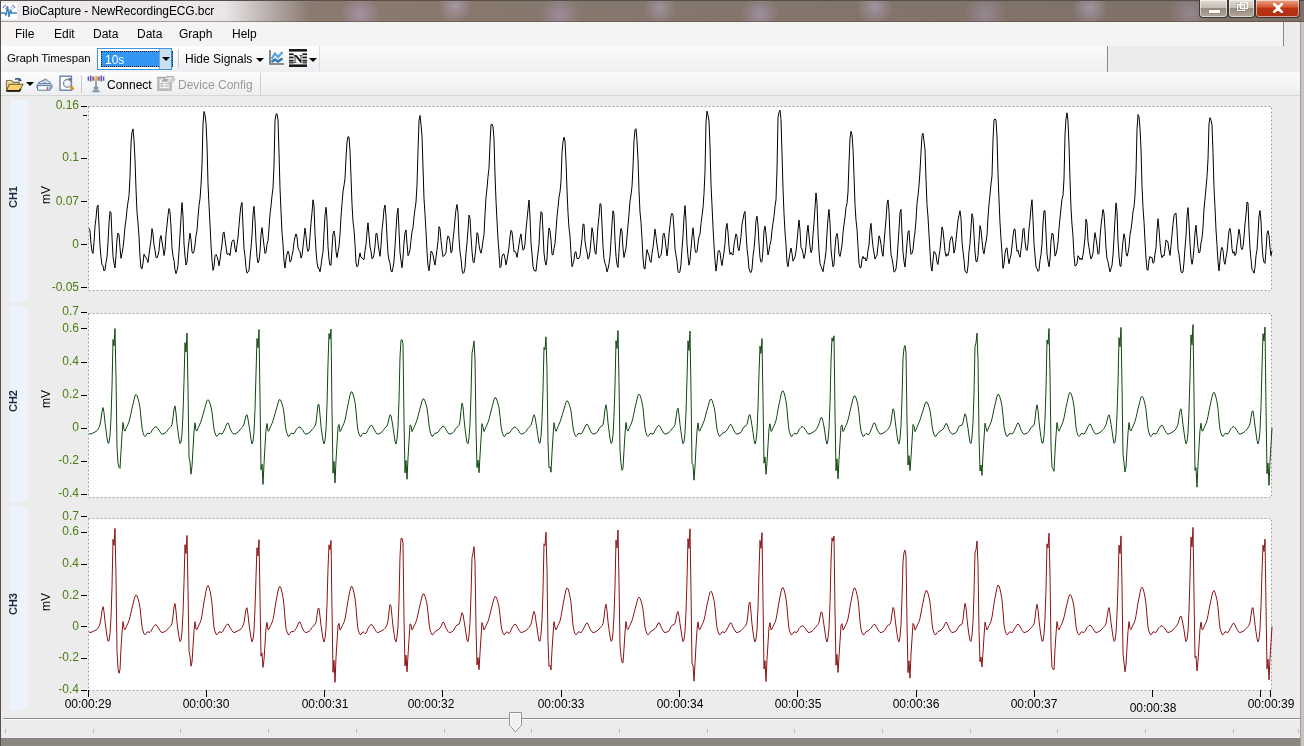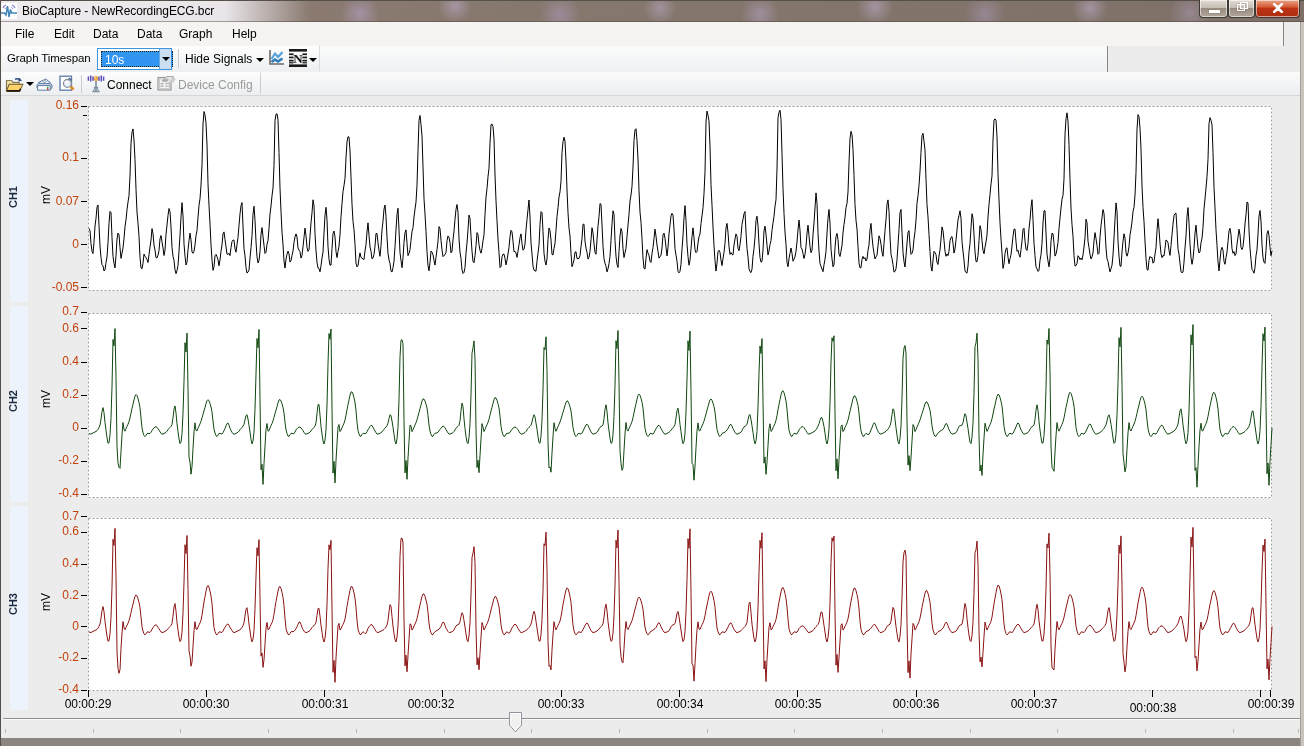--- a/index.html
+++ b/index.html
@@ -43,21 +43,21 @@
 #combotxt{position:absolute;left:3px;top:1px;font-size:12px;color:#fff}
 #combobtn{position:absolute;right:0;top:0;width:12px;height:20px;background:#cbdff2;border-left:1px solid #6aaae4}
 .darr{width:0;height:0;border-left:4px solid transparent;border-right:4px solid transparent;border-top:4px solid #000;position:absolute}
 
 #charts{position:absolute;left:0;top:96px;width:1304px;height:650px;background:#ececec;border-left:1px solid #8a857e;border-right:1px solid #b5b1aa}
 .band{position:absolute;left:9px;width:18px;background:#edf3fa}
 .bandlbl{position:absolute;font-size:11px;font-weight:bold;color:#1c2a40;transform:rotate(-90deg);transform-origin:center}
 .mv{position:absolute;font-size:12px;color:#000;transform:rotate(-90deg);transform-origin:center}
 .plot{position:absolute;left:88px;width:1184px;background:#fff}
 .tk{position:absolute;height:1px;background:#000}
-.tl{position:absolute;font-size:12px;color:#c2410c;text-align:right;width:40px}
+.tl{position:absolute;font-size:12px;color:#4d7c0f;text-align:right;width:40px}
 .xk{position:absolute;width:1px;height:7px;background:#000}
 .xl{position:absolute;font-size:12px;color:#000;width:60px;text-align:center}
 svg.tr{position:absolute;left:89px;overflow:visible}
 
 #slider{position:absolute;left:0;top:710px;width:1304px;height:30px}
 #strack{position:absolute;left:3px;top:8px;width:1298px;height:1px;border-top:1px solid #8f8f8f;border-bottom:1px solid #fafafa;background:#d9d9d9;border-radius:2px}
 
 </style></head>
 <body>
 <div id="title">

